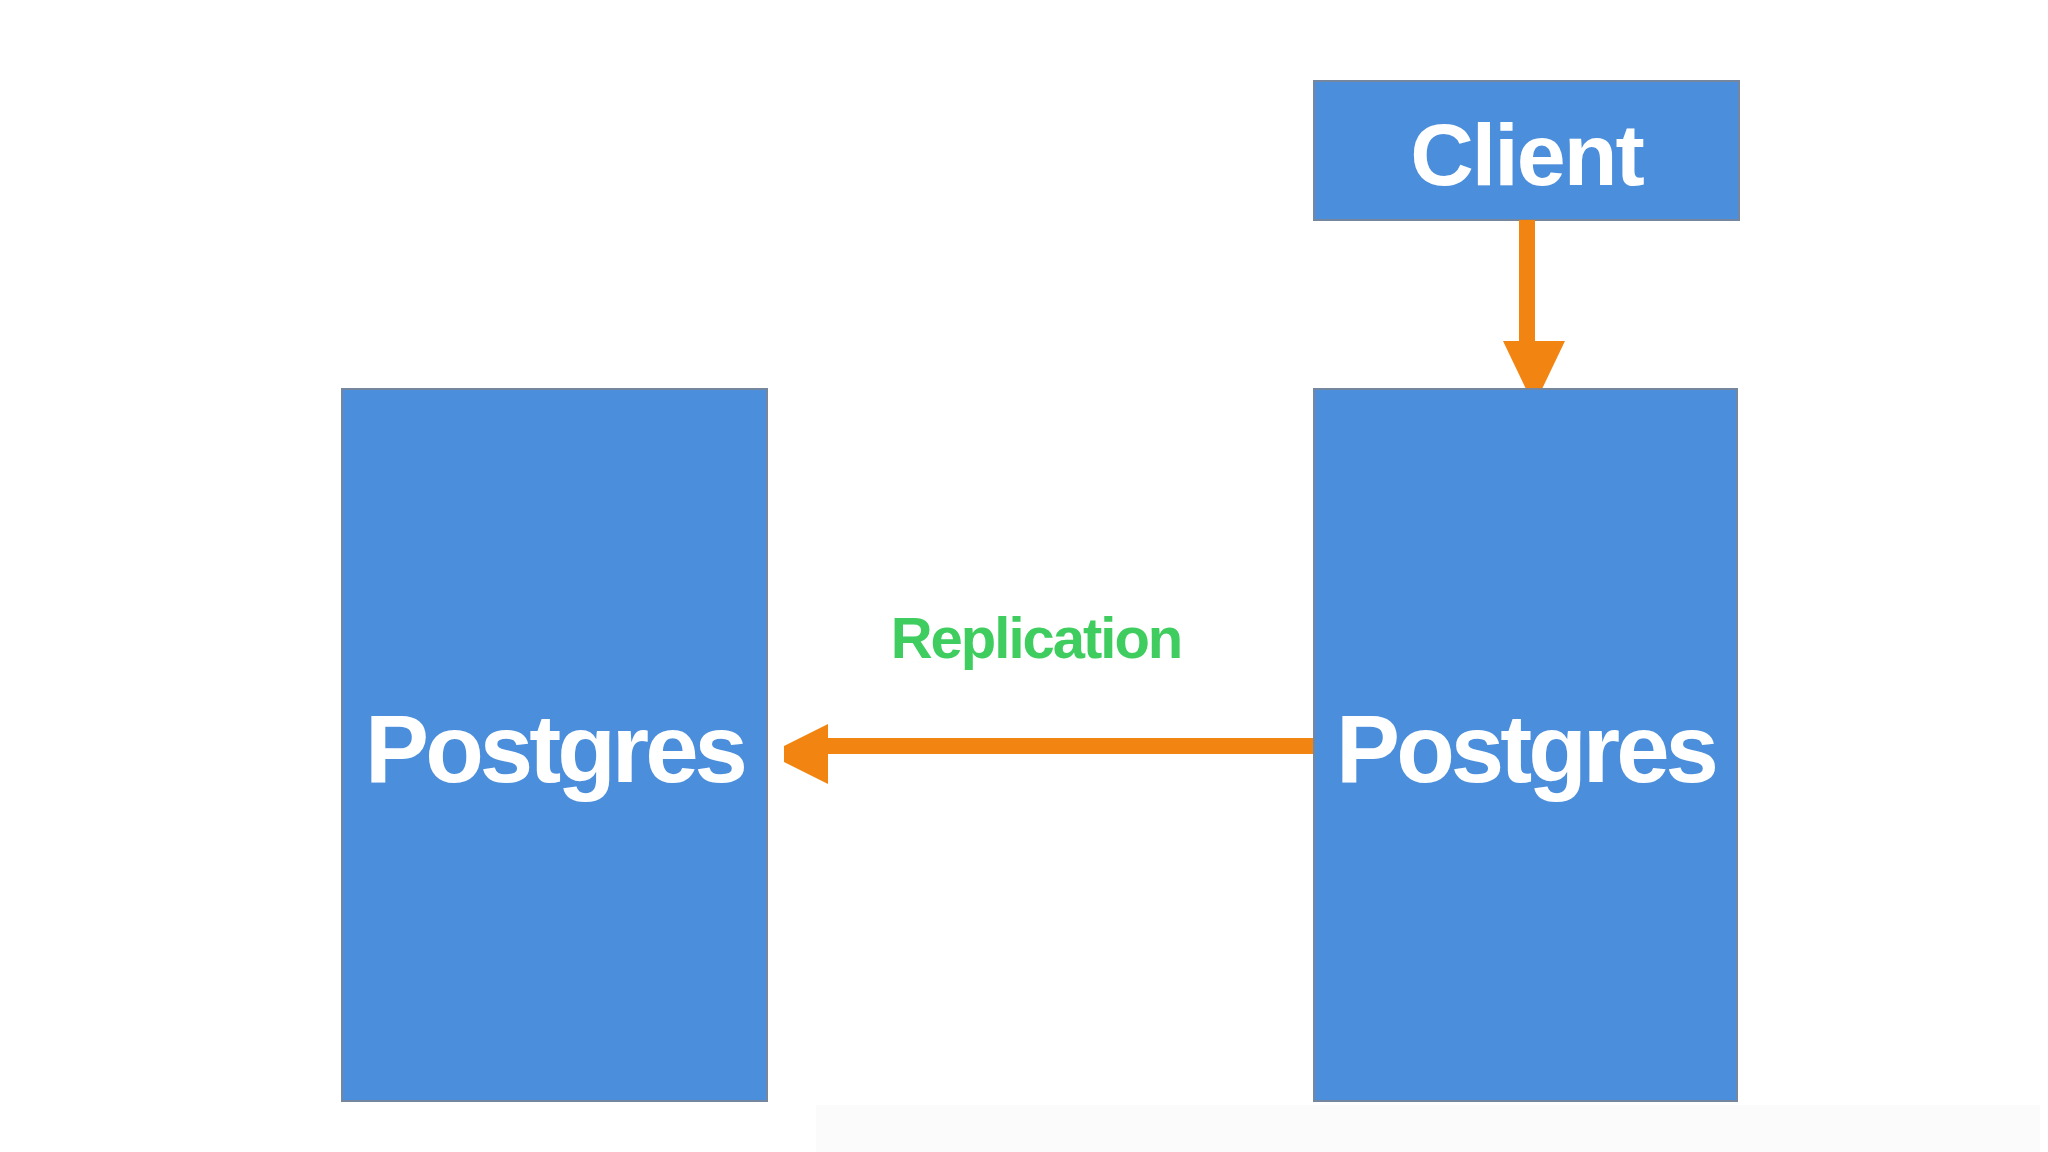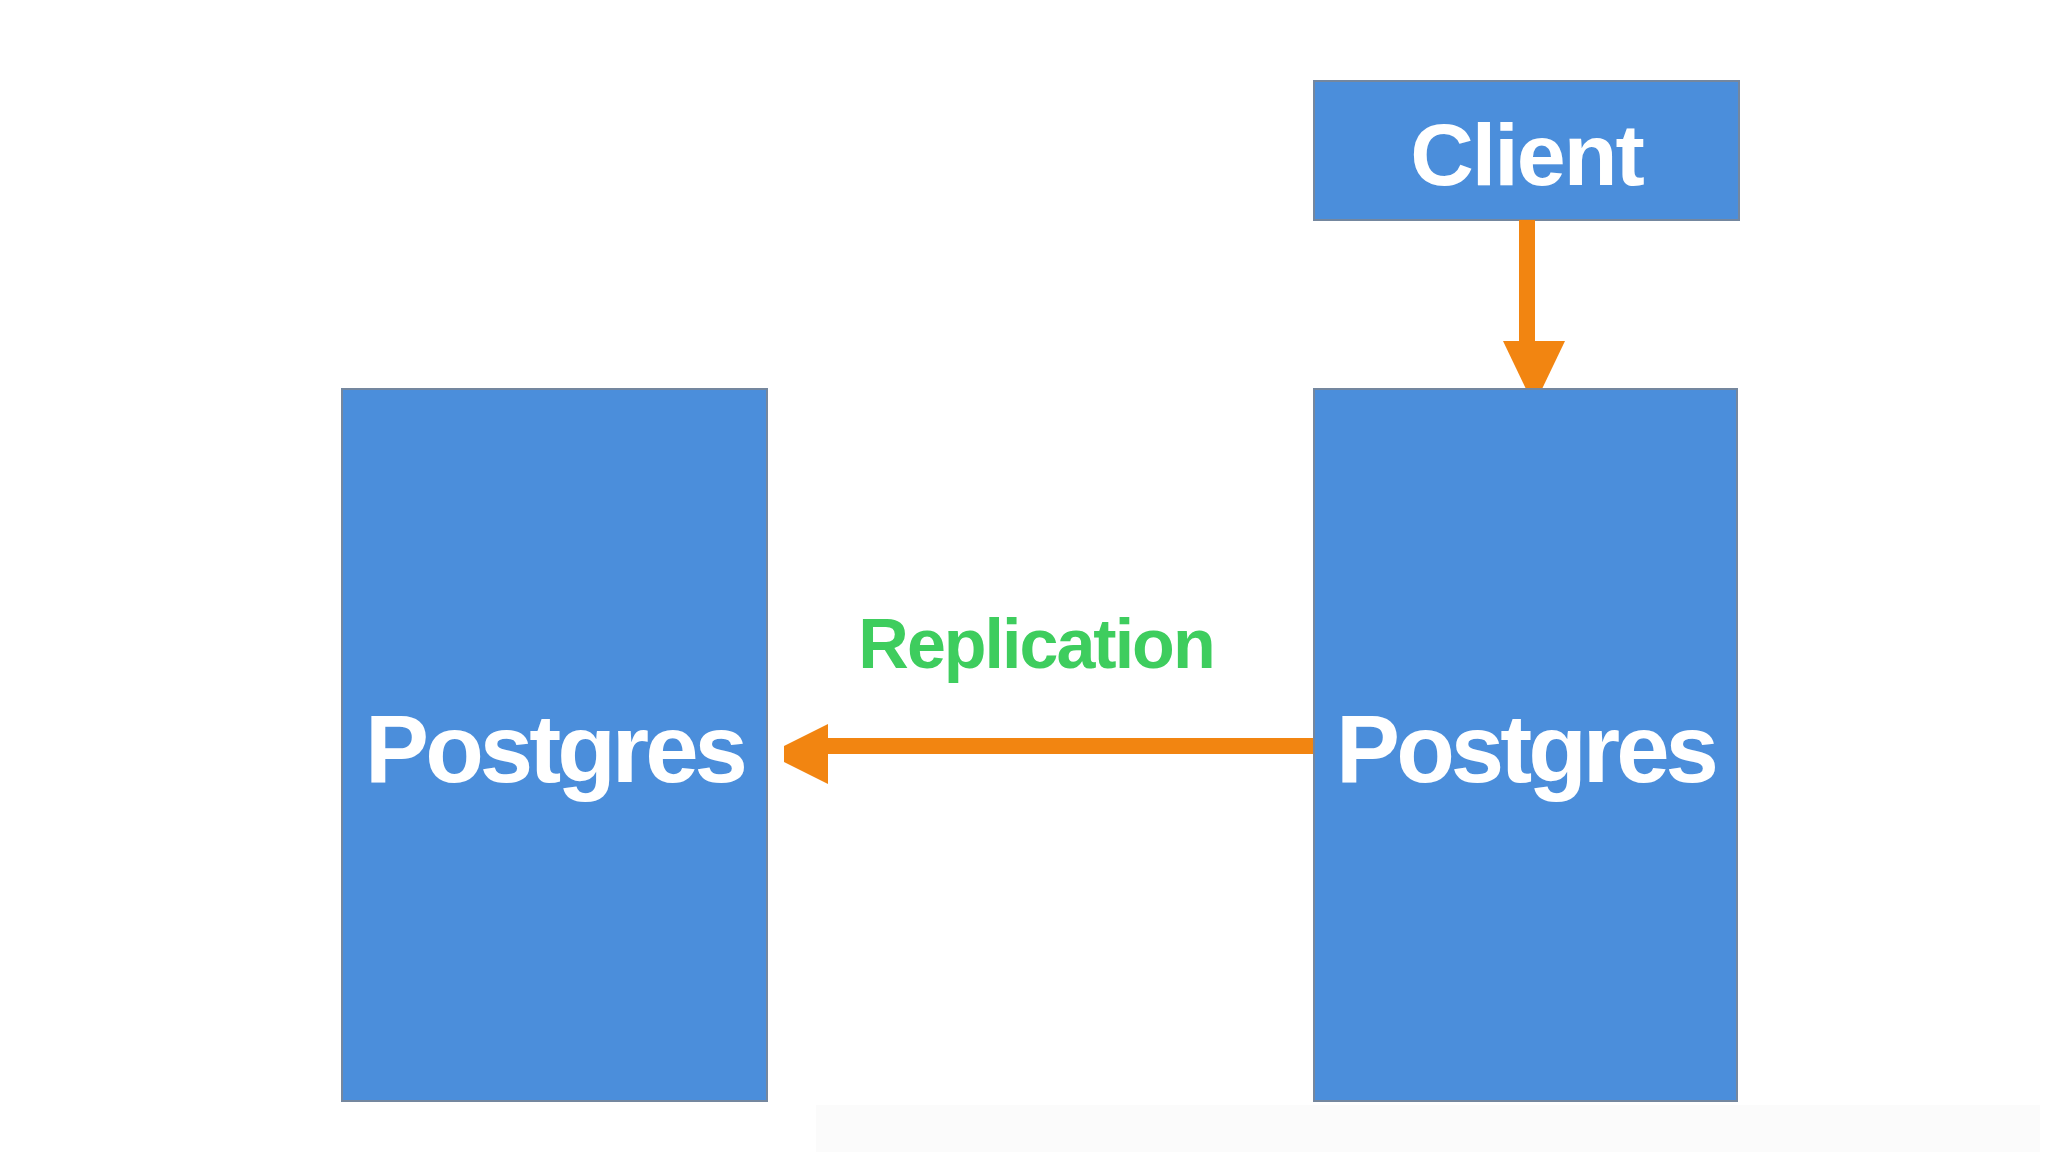--- a/index.html
+++ b/index.html
@@ -87,21 +87,21 @@
     border-top: 22px solid transparent;
     border-bottom: 22px solid transparent;
     border-right: 44px solid var(--arrow);
   }
 
   .replication-label {
     position: absolute;
     left: 1020px; top: 585px;
     transform: translateX(-50%);
     color: var(--label-green);
-    font-size: 70px;
+    font-size: 58px;
     font-weight: 700;
     letter-spacing: -2px;
     line-height: 1;
     white-space: nowrap;
   }
 </style>
 </head>
 <body>
 
 <div id="canvas">

